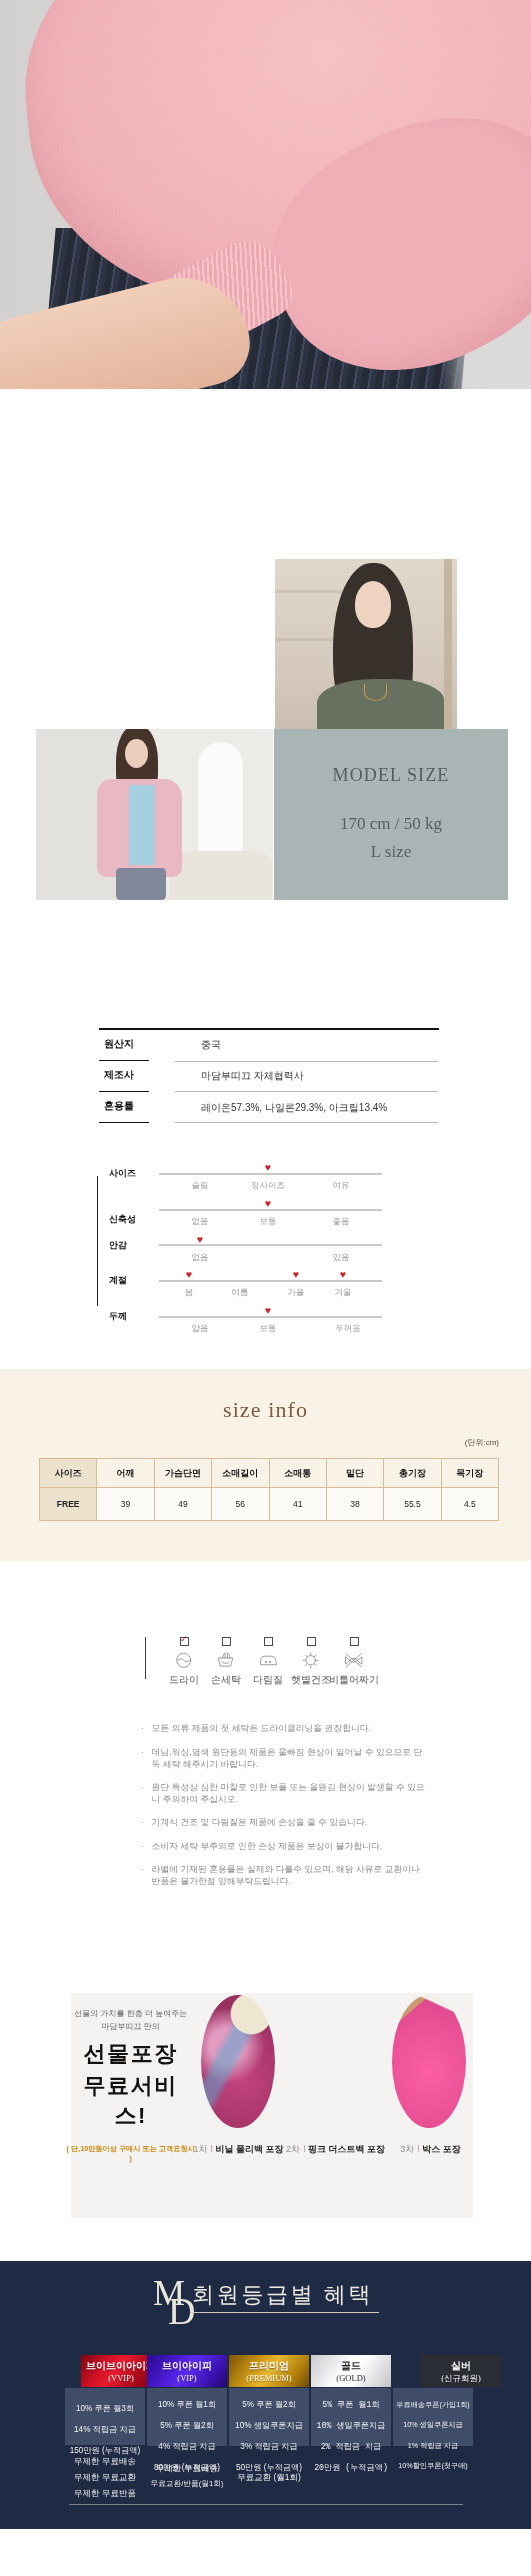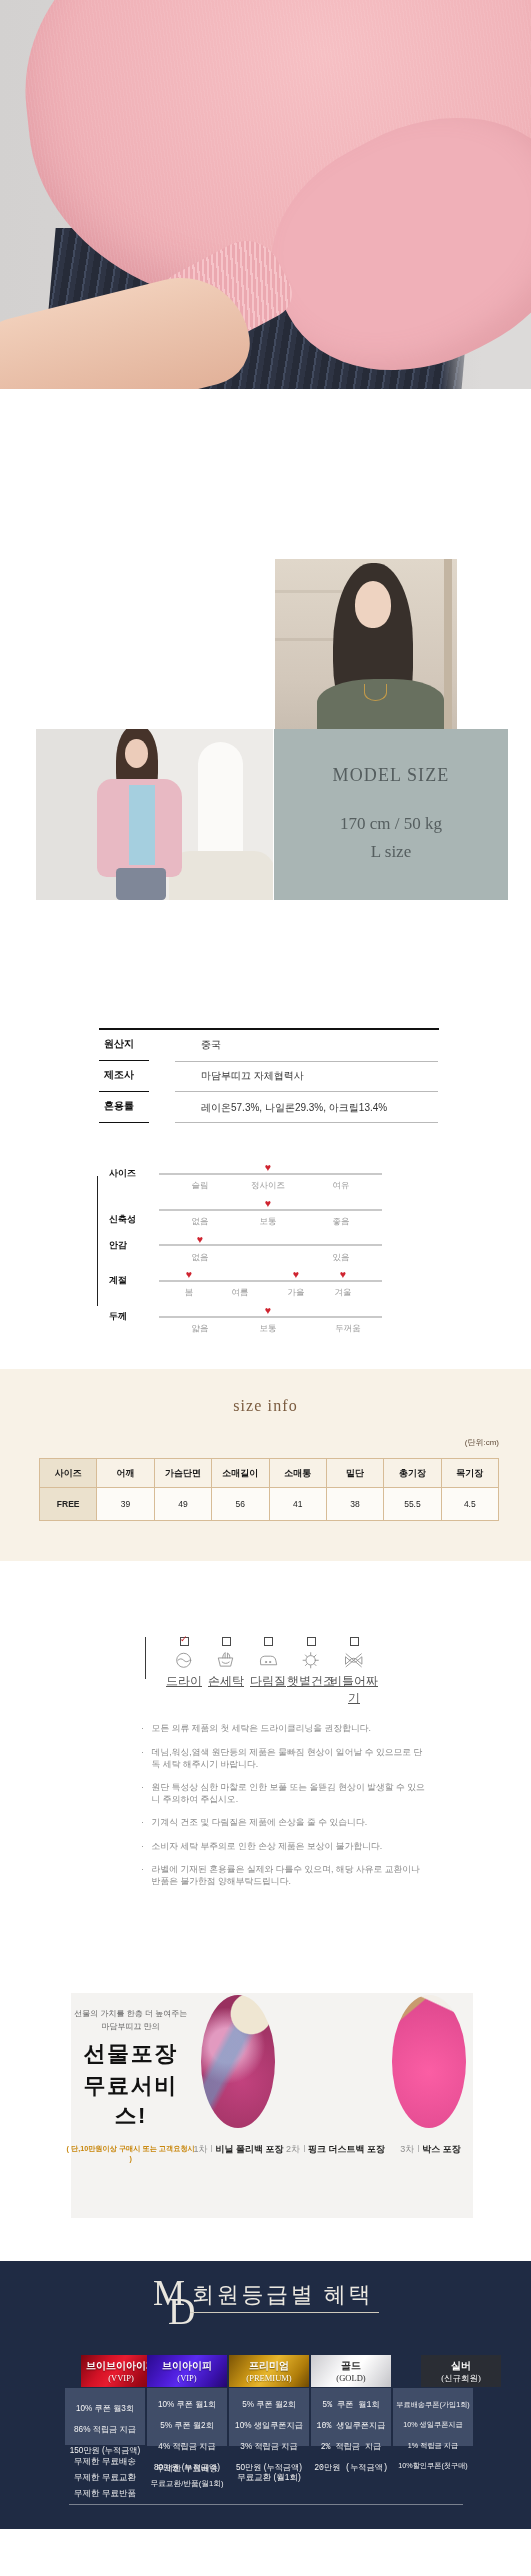--- a/index.html
+++ b/index.html
@@ -65,37 +65,37 @@
 
   
   .fit-label{width:48px;font-size:9px;font-weight:bold;color:#151515;}
   .fit-line{left:159px;width:223px;height:2.1px;background:#c9c9c9;}
   .fit-opt{width:74px;margin-left:-37px;text-align:center;font-size:8.5px;color:#9b9b9b;}
   .fit-heart{width:14px;margin-left:-7px;text-align:center;font-size:10.6px;color:#cf2430;}
   #fit-vrule{left:97px;top:1176px;width:1.1px;height:130px;background:#222;}
 
   
   #sizeinfo{left:0;top:1369px;width:531px;height:192px;background:#f8f2e7;}
-  .si-title{position:absolute;left:0;top:28px;width:100%;text-align:center;font-size:16px;color:#7a5b3f;letter-spacing:1.1px;}
+  .si-title{position:absolute;left:0;top:28px;width:100%;text-align:center;font-size:22px;color:#7a5b3f;letter-spacing:1.1px;}
   .si-unit{position:absolute;right:32px;top:68px;font-size:8px;color:#5f4a38;}
   .si-table{position:absolute;left:39px;top:89px;width:460px;border-collapse:collapse;table-layout:fixed;}
   .si-table td{border:0.5px solid #d7bc97;text-align:center;}
   .si-table .h td{height:26px;font-size:9px;font-weight:bold;color:#1a1a1a;}
   .si-table .v td{height:30px;font-size:8.5px;color:#222;background:#fdfbf7;}
   .si-table td.first{background:#ebe1cd;}
   .si-table .v td.first{font-weight:bold;}
   .si-note{left:0;top:1571px;width:531px;text-align:center;font-size:8px;color:#7b7b7b;}
 
   
   #lau-rule{left:145px;top:1637px;width:1.1px;height:42px;background:#3a3a3a;}
   .lau-item{width:58px;margin-left:-29px;text-align:center;top:1637px;}
   .lau-cb{position:relative;width:7px;height:7px;border:1.1px solid #4a4a4a;margin:0 auto;}
   .lau-check{position:absolute;left:-0.5px;top:-4.2px;font-size:9px;font-weight:bold;color:#cc2025;}
   .lau-item svg{display:block;margin:2.1px auto 1.1px;stroke:#8e8e8e;fill:none;stroke-width:1.5;stroke-linecap:round;stroke-linejoin:round;}
-  .lau-label{font-size:12px;color:#555;text-decoration:underline;}
+  .lau-label{font-size:10px;color:#555;}
 
   
   .care{left:141px;width:289px;font-size:8.8px;line-height:12.2px;color:#8a8a8a;display:flex;}
   .care .b{width:10.6px;flex:none;}
 
   
   #gift{left:71px;top:1993px;width:402px;height:225px;background:#f4f3f1;}
   .g-line{position:absolute;left:2.7px;width:114px;text-align:center;color:#666;font-size:8px;}
   .g-big{position:absolute;left:2.7px;width:114px;text-align:center;font-size:22px;font-weight:800;color:#121212;letter-spacing:1.6px;}
   .g-note{position:absolute;left:-5.3px;width:130px;text-align:center;font-size:7.2px;font-weight:bold;color:#c8860b;}
@@ -388,21 +388,21 @@
       <div class="l1">골드</div>
       <div class="l2">(GOLD)</div>
       </div>
     <div class="tier-h th-silver" style="left:393px;margin-left:28px;">
       <div class="l1">실버</div>
       <div class="l2">(신규회원)</div>
       </div>
 
     <div class="tier-b pad3" style="left:65px;">
       <div>10% 쿠폰 월3회</div>
-      <div>86% 적립금 지급</div>
+      <div>14% 적립금 지급</div>
       <div>150만원 (누적금액)</div>
       </div>
     <div class="tier-b pad4" style="left:147px;">
       <div>10% 쿠폰 월1회</div>
       <div>5% 쿠폰 월2회</div>
       <div>4% 적립금 지급</div>
       <div>80만원 (누적금액)</div>
       </div>
     <div class="tier-b pad4" style="left:229px;">
       <div>5% 쿠폰 월2회</div>

